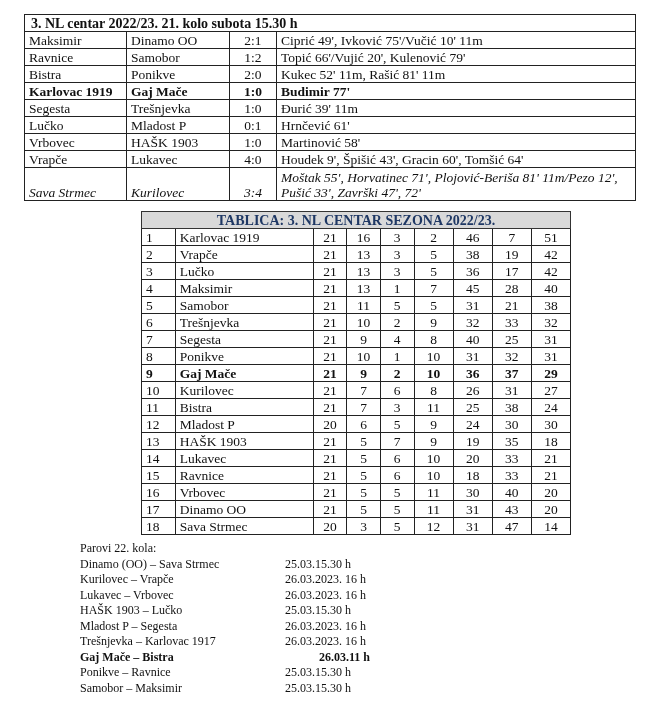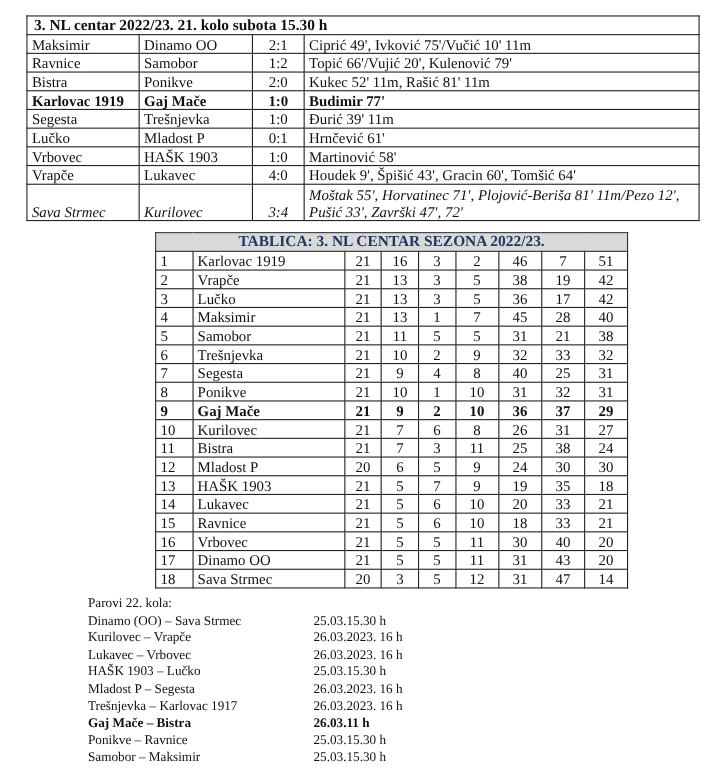--- a/index.html
+++ b/index.html
@@ -27,21 +27,21 @@
   #standings td.num { width:22px; text-align:center; padding:0 4px; }
   #standings td.num.w { width:27px; }
   #standings tr.bold td { font-weight:bold; }
 
   
   #fixtures { position:absolute; left:80px; top:541px; font-size:12px; line-height:15.5px; }
   #fixtures .fx-title { }
   #fixtures .fx-row { display:flex; }
   #fixtures .fx-match { width:157px; white-space:nowrap; }
   #fixtures .fx-time { white-space:nowrap;margin-left:48px; }
-  #fixtures .fx-row.bold { font-weight:bold; }
+  #fixtures .fx-row.bold { font-weight:bold;gap:34px; }
 </style>
 </head>
 <body>
 
 <table id="results">
   <tbody>
     <tr>
       <td class="title" colspan="4">3. NL centar  2022/23. 21. kolo  subota 15.30 h</td>
     </tr>
     <tr>

